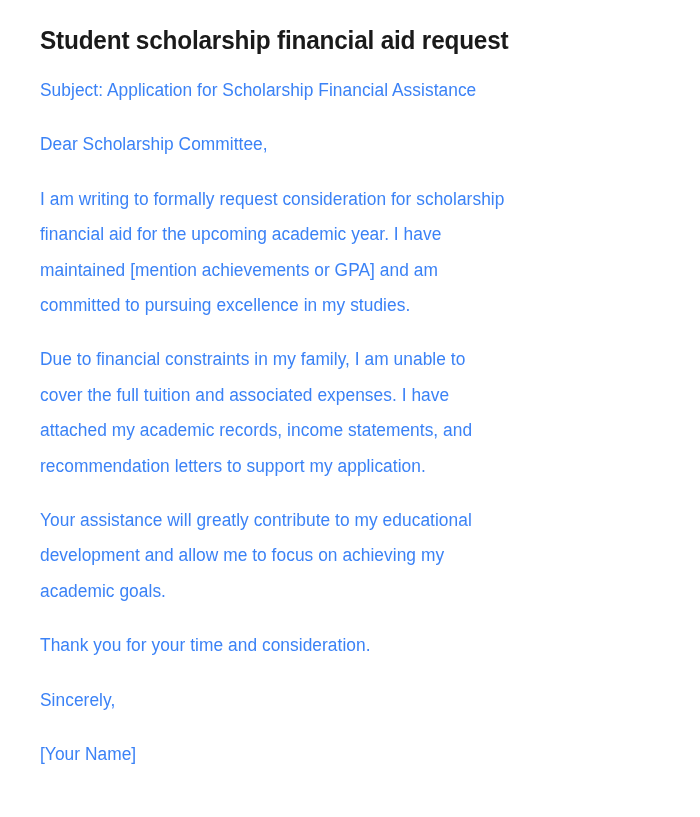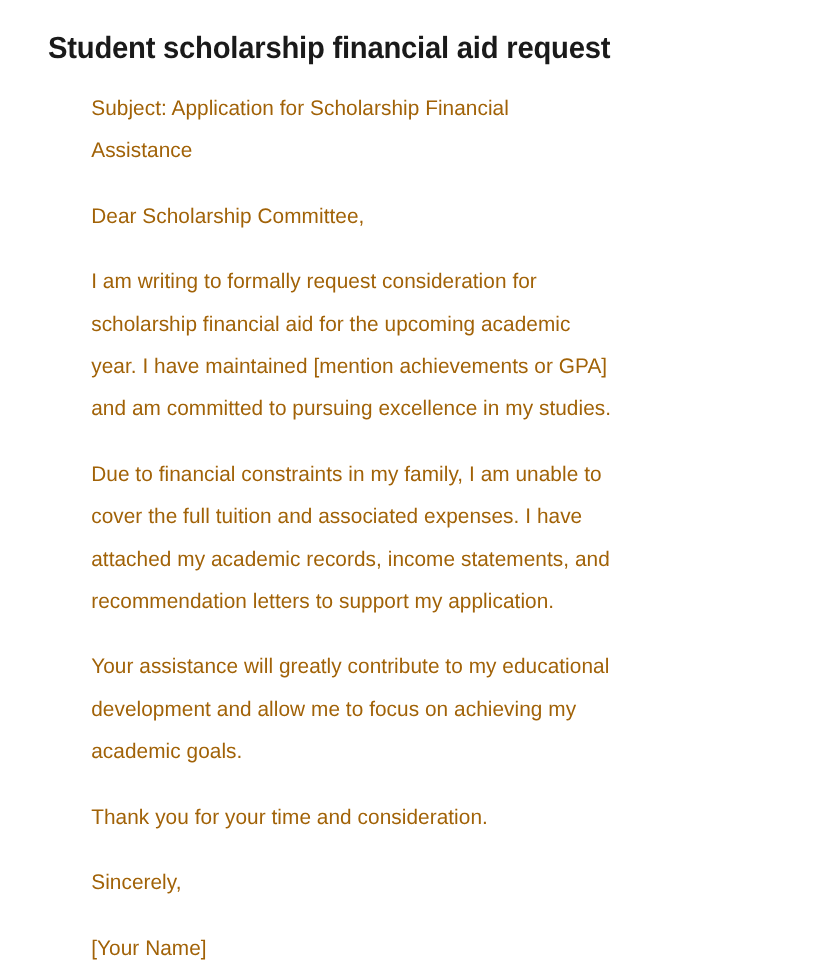--- a/index.html
+++ b/index.html
@@ -30,24 +30,23 @@
     color: #1a1a1a;
     letter-spacing: -0.2px;
     margin: 0 0 17px 0;
     transform: scaleX(0.955);
     transform-origin: left center;
     white-space: nowrap;
   }
   .body-copy {
     font-size: 17.6px;
     line-height: 35.4px;
-    color: #a16207;
+    color: #3b82f6;
     font-weight: 400;
     letter-spacing: 0.05px;
-    margin-left: 36px;
   }
   .body-copy p {
     margin: 0 0 19px 0;
     max-width: 615px;
     transform: scaleX(0.985);
     transform-origin: left center;
   }
   .body-copy p:last-child {
     margin-bottom: 0;
   }

